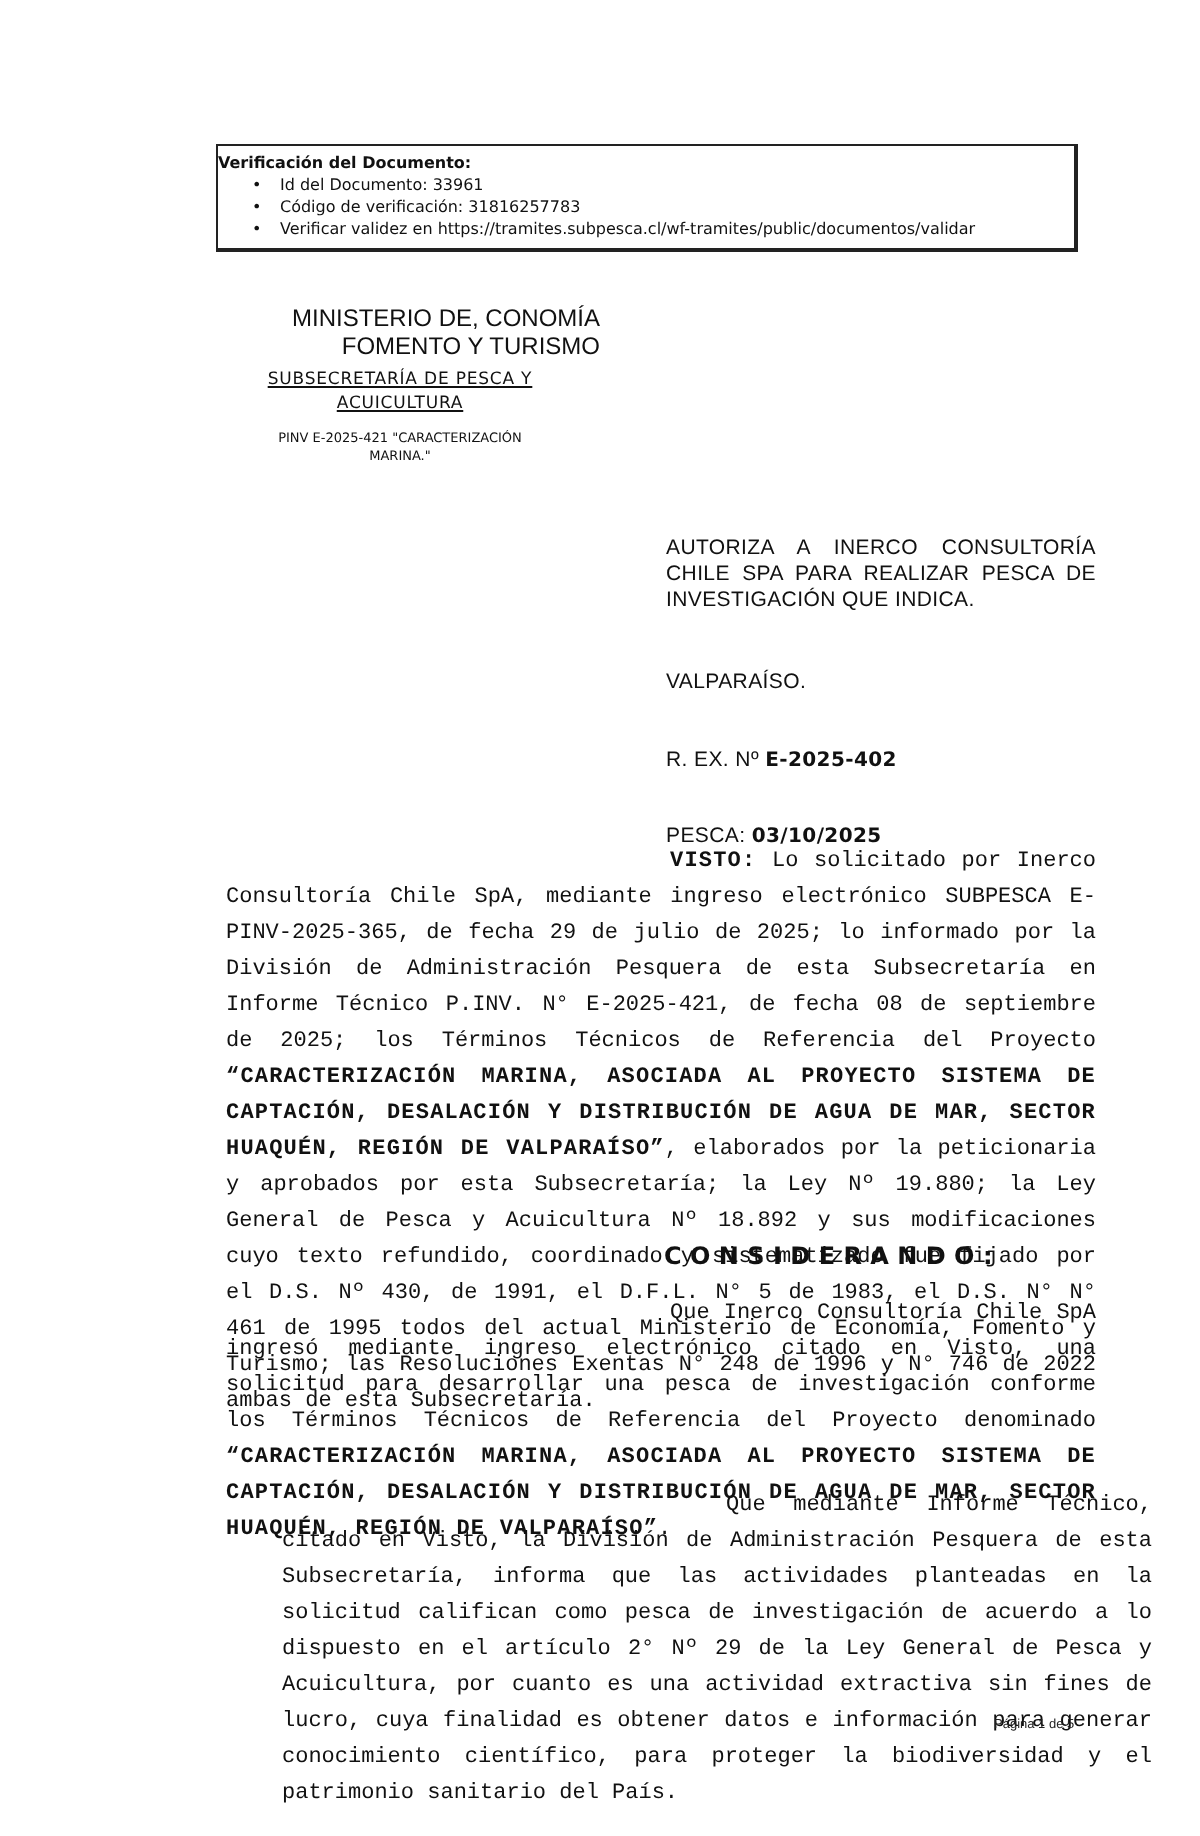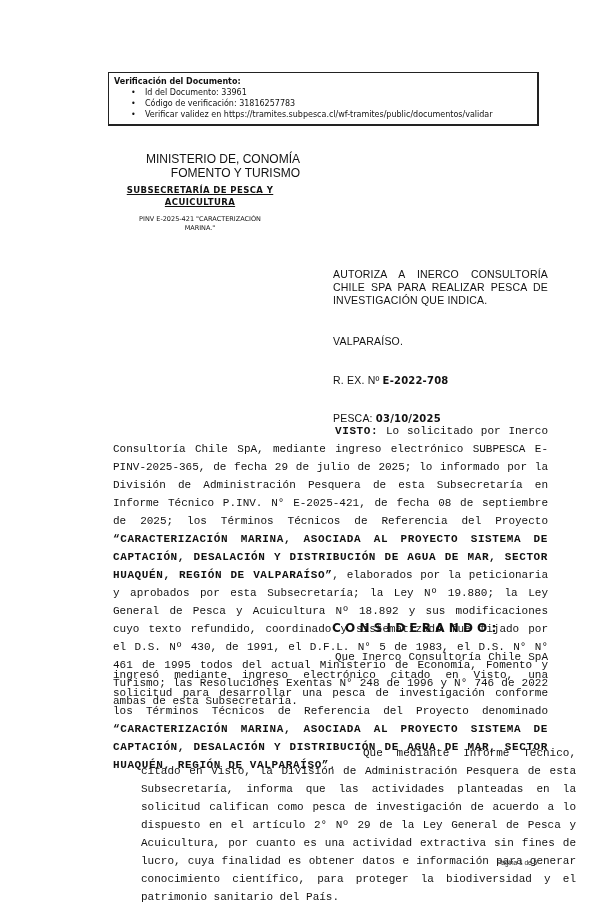--- a/index.html
+++ b/index.html
@@ -1,35 +1,35 @@
 <!DOCTYPE html>
 <html><head>
 <meta charset="utf-8">
 <style>
   html, body { margin: 0; padding: 0; background: #ffffff; }
   body { width: 600px; height: 918px; position: relative; overflow: hidden; color: #111; font-family: "DejaVu Sans", sans-serif; }
   .verif-box {
     position: absolute; left: 108px; top: 72px; width: 431px; height: 54px;
     border: 1px solid #222; border-right-width: 2px; border-bottom-width: 2px;
-    box-sizing: border-box; padding: 3px 0 0 5px;
+    box-sizing: border-box; padding: 3px 0 0 0;
     font-family: "DejaVu Sans", sans-serif; font-size: 8px; line-height: 11px;
     white-space: nowrap; overflow: hidden;
   }
   .verif-title { font-weight: bold; }
   .verif-list { margin: 0; padding: 0 0 0 17px; list-style: none; }
   .verif-list li { position: relative; padding-left: 14px; }
   .verif-list li::before { content: "\2022"; position: absolute; left: 0; top: 0; }
   .ministry {
     position: absolute; left: 100px; top: 152px; width: 200px; text-align: right;
     font-family: "Liberation Sans", sans-serif; font-size: 12px; line-height: 14px;
   }
   .subsec {
     position: absolute; left: 100px; top: 184px; width: 200px; text-align: center;
     font-family: "DejaVu Sans", sans-serif; font-size: 8.5px; line-height: 12px;
-    font-weight: bold; text-decoration: underline; letter-spacing: 0.4px;
+    font-weight: normal; text-decoration: underline; letter-spacing: 0.4px;
   }
   .pinv {
     position: absolute; left: 100px; top: 215px; width: 200px; text-align: center;
     font-family: "DejaVu Sans", sans-serif; font-size: 6.5px; line-height: 9px;
   }
   .right-block {
     position: absolute; left: 333px; width: 215px;
     font-family: "Liberation Sans", sans-serif; font-size: 10.5px; line-height: 13px;
     letter-spacing: 0.2px;
     margin-top: 28px;
@@ -82,21 +82,21 @@
 
 <div class="pinv">
   <div>PINV E-2025-421 "CARACTERIZACIÓN</div>
   <div>MARINA."</div>
 </div>
 
 <div class="right-block autoriza">AUTORIZA A INERCO CONSULTORÍA CHILE SPA PARA REALIZAR PESCA DE INVESTIGACIÓN QUE INDICA.</div>
 <div class="right-block valpo">VALPARAÍSO.</div>
 <div class="right-block rex">
   <span>R. EX. Nº</span>
-  <span class="bold-val">E-2022-708</span>
+  <span class="bold-val">E-2025-402</span>
 </div>
 <div class="right-block fecha">
   <span>PESCA:</span>
   <span class="bold-val">03/10/2025</span>
 </div>
 
 <div class="body-text visto">
   <p><span class="b">VISTO:</span><span> Lo solicitado por Inerco Consultoría Chile SpA, mediante ingreso electrónico SUBPESCA E-PINV-2025-365, de fecha 29 de julio de 2025; lo informado por la División de Administración Pesquera de esta Subsecretaría en Informe Técnico P.INV. N° E-2025-421, de fecha 08 de septiembre de 2025; los Términos Técnicos de Referencia del Proyecto </span><span class="b">“CARACTERIZACIÓN MARINA, ASOCIADA AL PROYECTO SISTEMA DE CAPTACIÓN, DESALACIÓN Y DISTRIBUCIÓN DE AGUA DE MAR, SECTOR HUAQUÉN, REGIÓN DE VALPARAÍSO”</span><span>, elaborados por la peticionaria y aprobados por esta Subsecretaría; la Ley Nº 19.880; la Ley General de Pesca y Acuicultura Nº 18.892 y sus modificaciones cuyo texto refundido, coordinado y sistematizado fue fijado por el D.S. Nº 430, de 1991, el D.F.L. N° 5 de 1983, el D.S. N°  N° 461 de 1995 todos del actual Ministerio de Economía, Fomento y Turismo; las Resoluciones Exentas N° 248 de 1996 y N° 746 de 2022 ambas de esta Subsecretaría.</span></p>
 </div>
 

